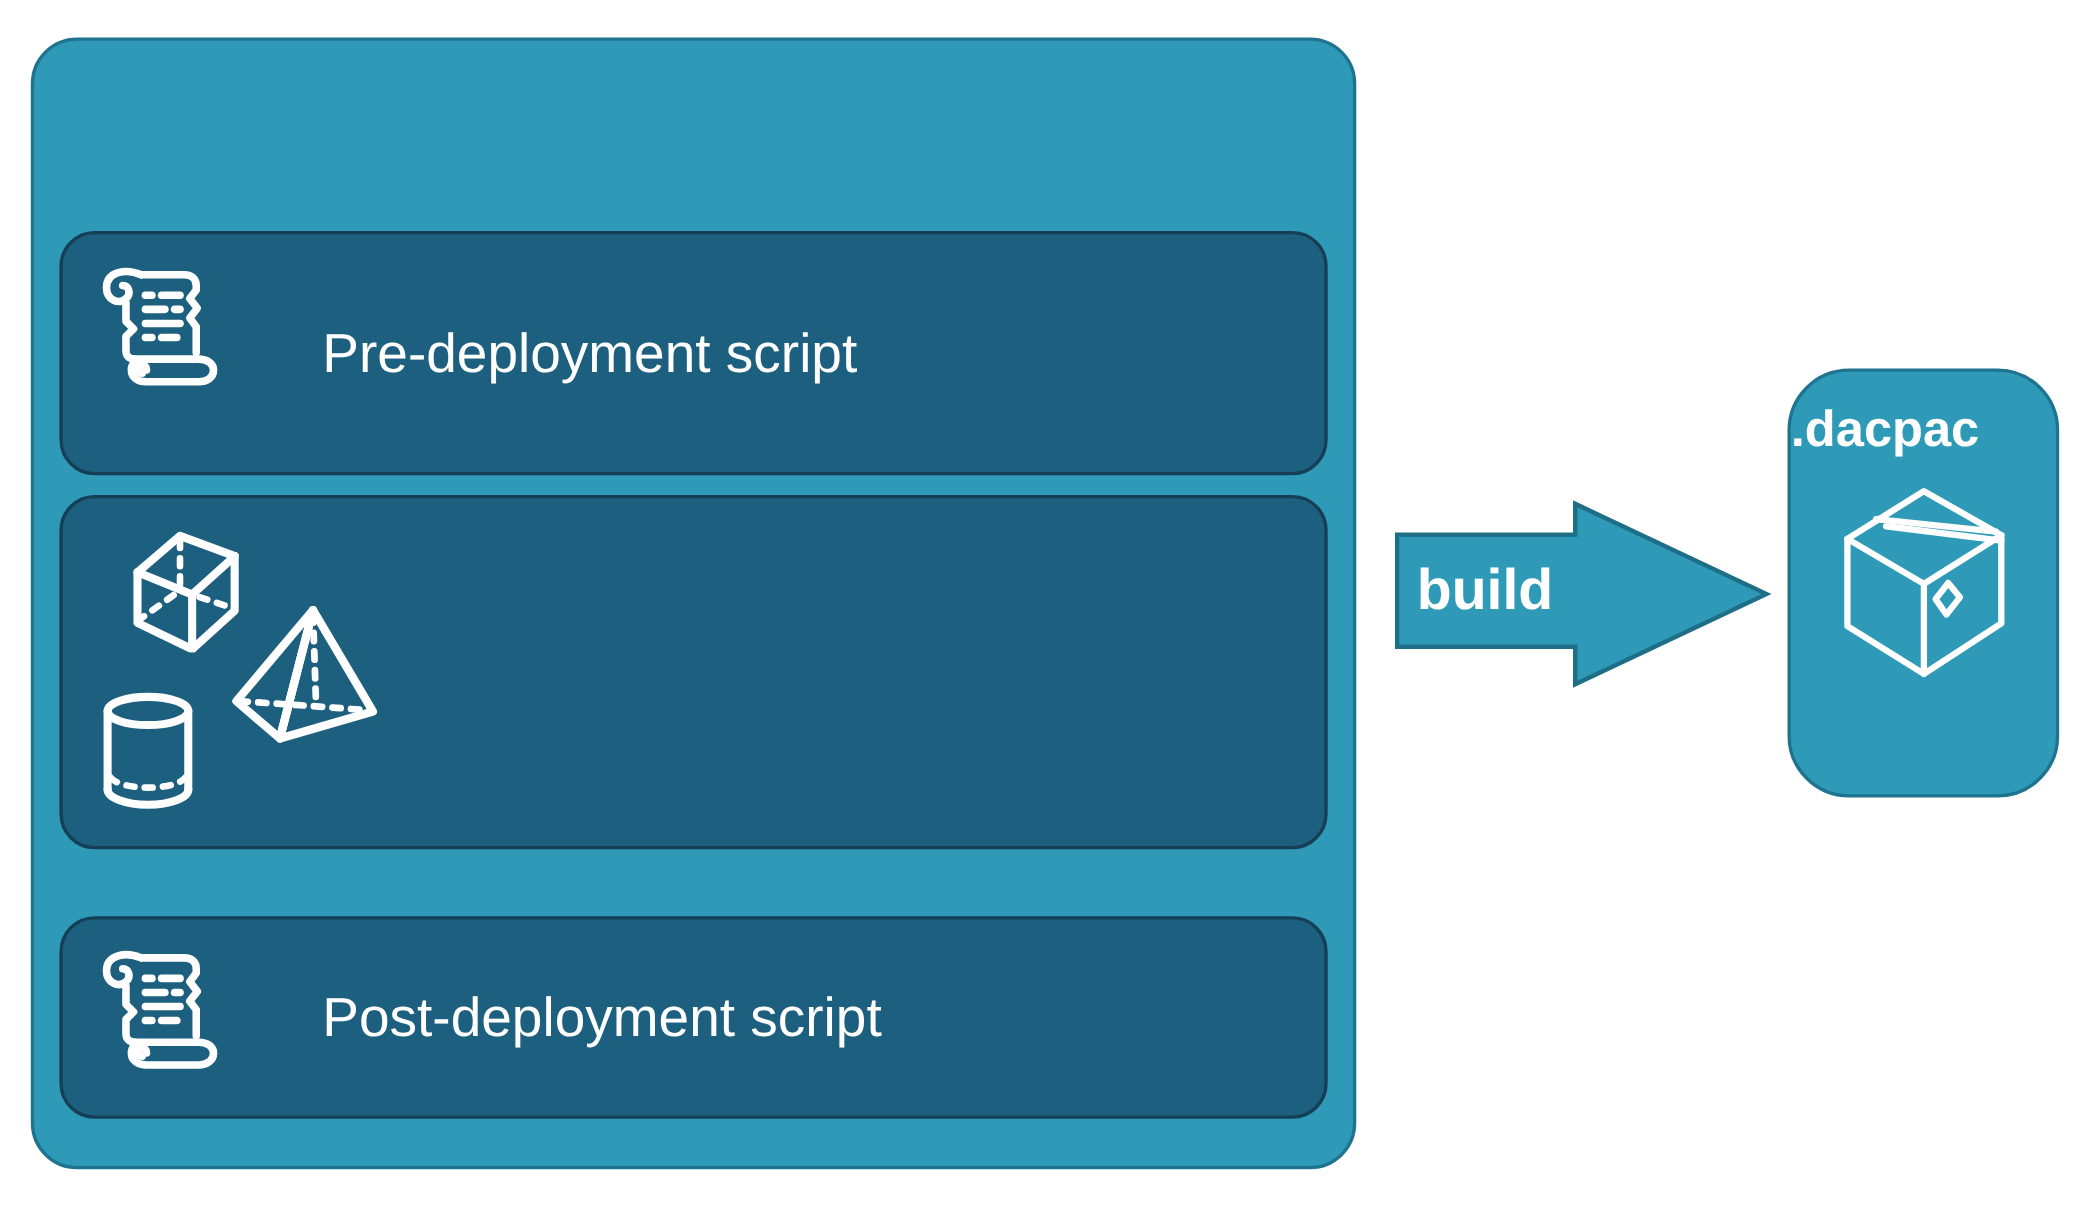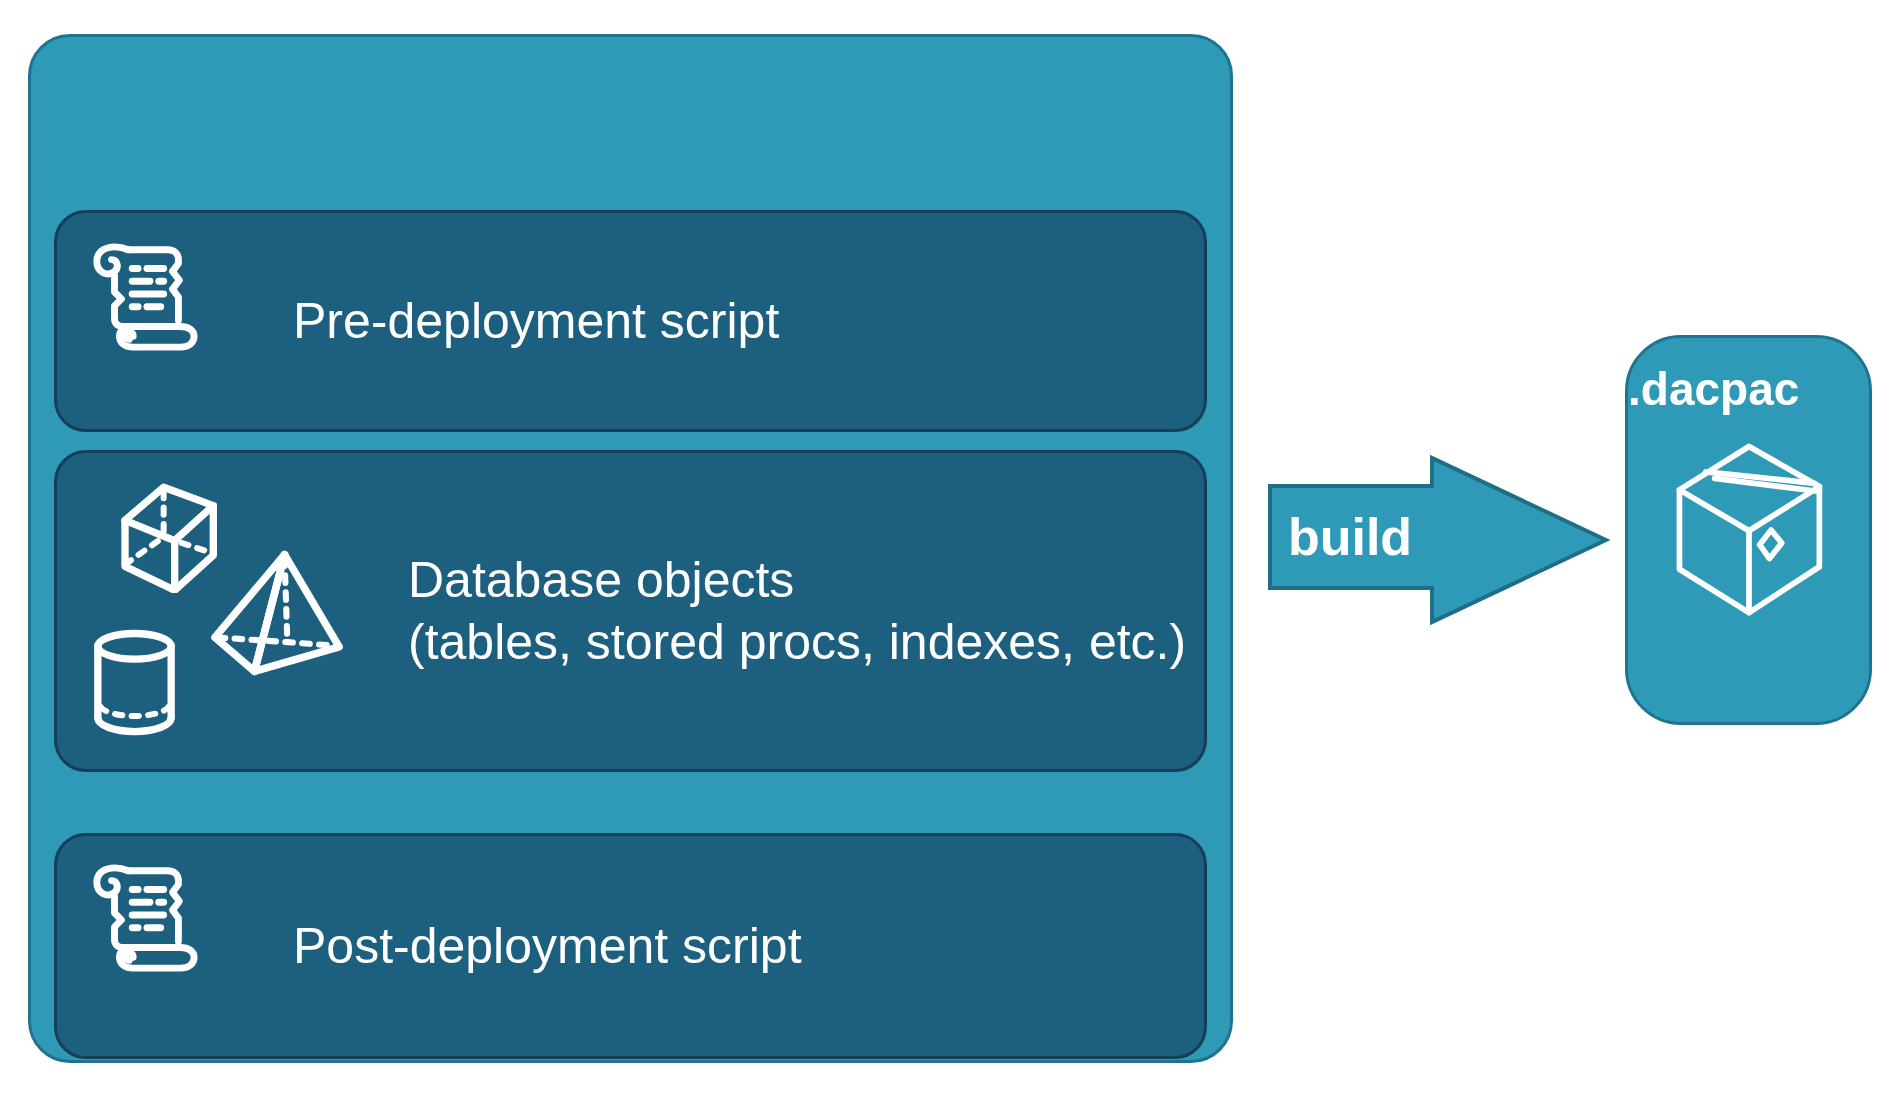--- a/index.html
+++ b/index.html
@@ -33,21 +33,21 @@
 
   
   .item-box{
     position:absolute;left:23px;right:23px;
     background:var(--item-fill);
     border:3px solid var(--item-border);
     border-radius:32px;
   }
   .box-pre{top:173px;height:222px;}
   .box-objects{top:413px;height:322px;}
-  .box-post{top:796px;height:226px;}
+  .box-post{top:796px;height:184px;}
 
   .item-label{
     position:absolute;top:0;bottom:0;display:flex;align-items:center;
     font-size:50px;font-weight:400;color:var(--text);white-space:nowrap;
   }
   .label-offset-script{left:236px;}
   .label-offset-objects{left:351px;}
   .two-line{flex-direction:column;align-items:flex-start;justify-content:center;line-height:62px;}
 
   .icon{position:absolute;display:block;}
@@ -151,24 +151,20 @@
             <ellipse cx="50" cy="20" rx="40" ry="14"></ellipse>
             <path d="M10 20 L10 98"></path>
             <path d="M90 20 L90 98"></path>
             <path d="M10 98 A40 15 0 0 0 90 98"></path>
           </g>
           <g class="dashed">
             <path d="M13 86 A38 13 0 0 0 87 86"></path>
           </g>
         </svg>
       </span>
-      <div class="item-label label-offset-objects two-line">
-        <div>Database objects</div>
-        <div>(tables, stored procs, indexes, etc.)</div>
-      </div>
     </div>
 
     <div class="item-box box-post">
       <span class="icon scroll-pos scroll-pos-post">
         <svg viewBox="0 0 120 118">
           <g class="stroke-main">
             <path d="M44 13 C30 7 12 10 12 25 C12 36 23 41 30 35 C35 31 33 23 27 23"></path>
             <path d="M44 13 L84 13 C91 13 95 17 95 23 L95 27 L89 35 L96 44 L89 53 L95 61 L95 85"></path>
             <path d="M30 39 L30 56 L37 63 L30 70 L30 83 C30 88 33 91 38 91"></path>
             <path d="M38 91 L97 91 C105 91 111 95 111 101 C111 108 105 112 97 112 L49 112 C41 112 35 108 35 101 C35 95 40 91 46 93"></path>

